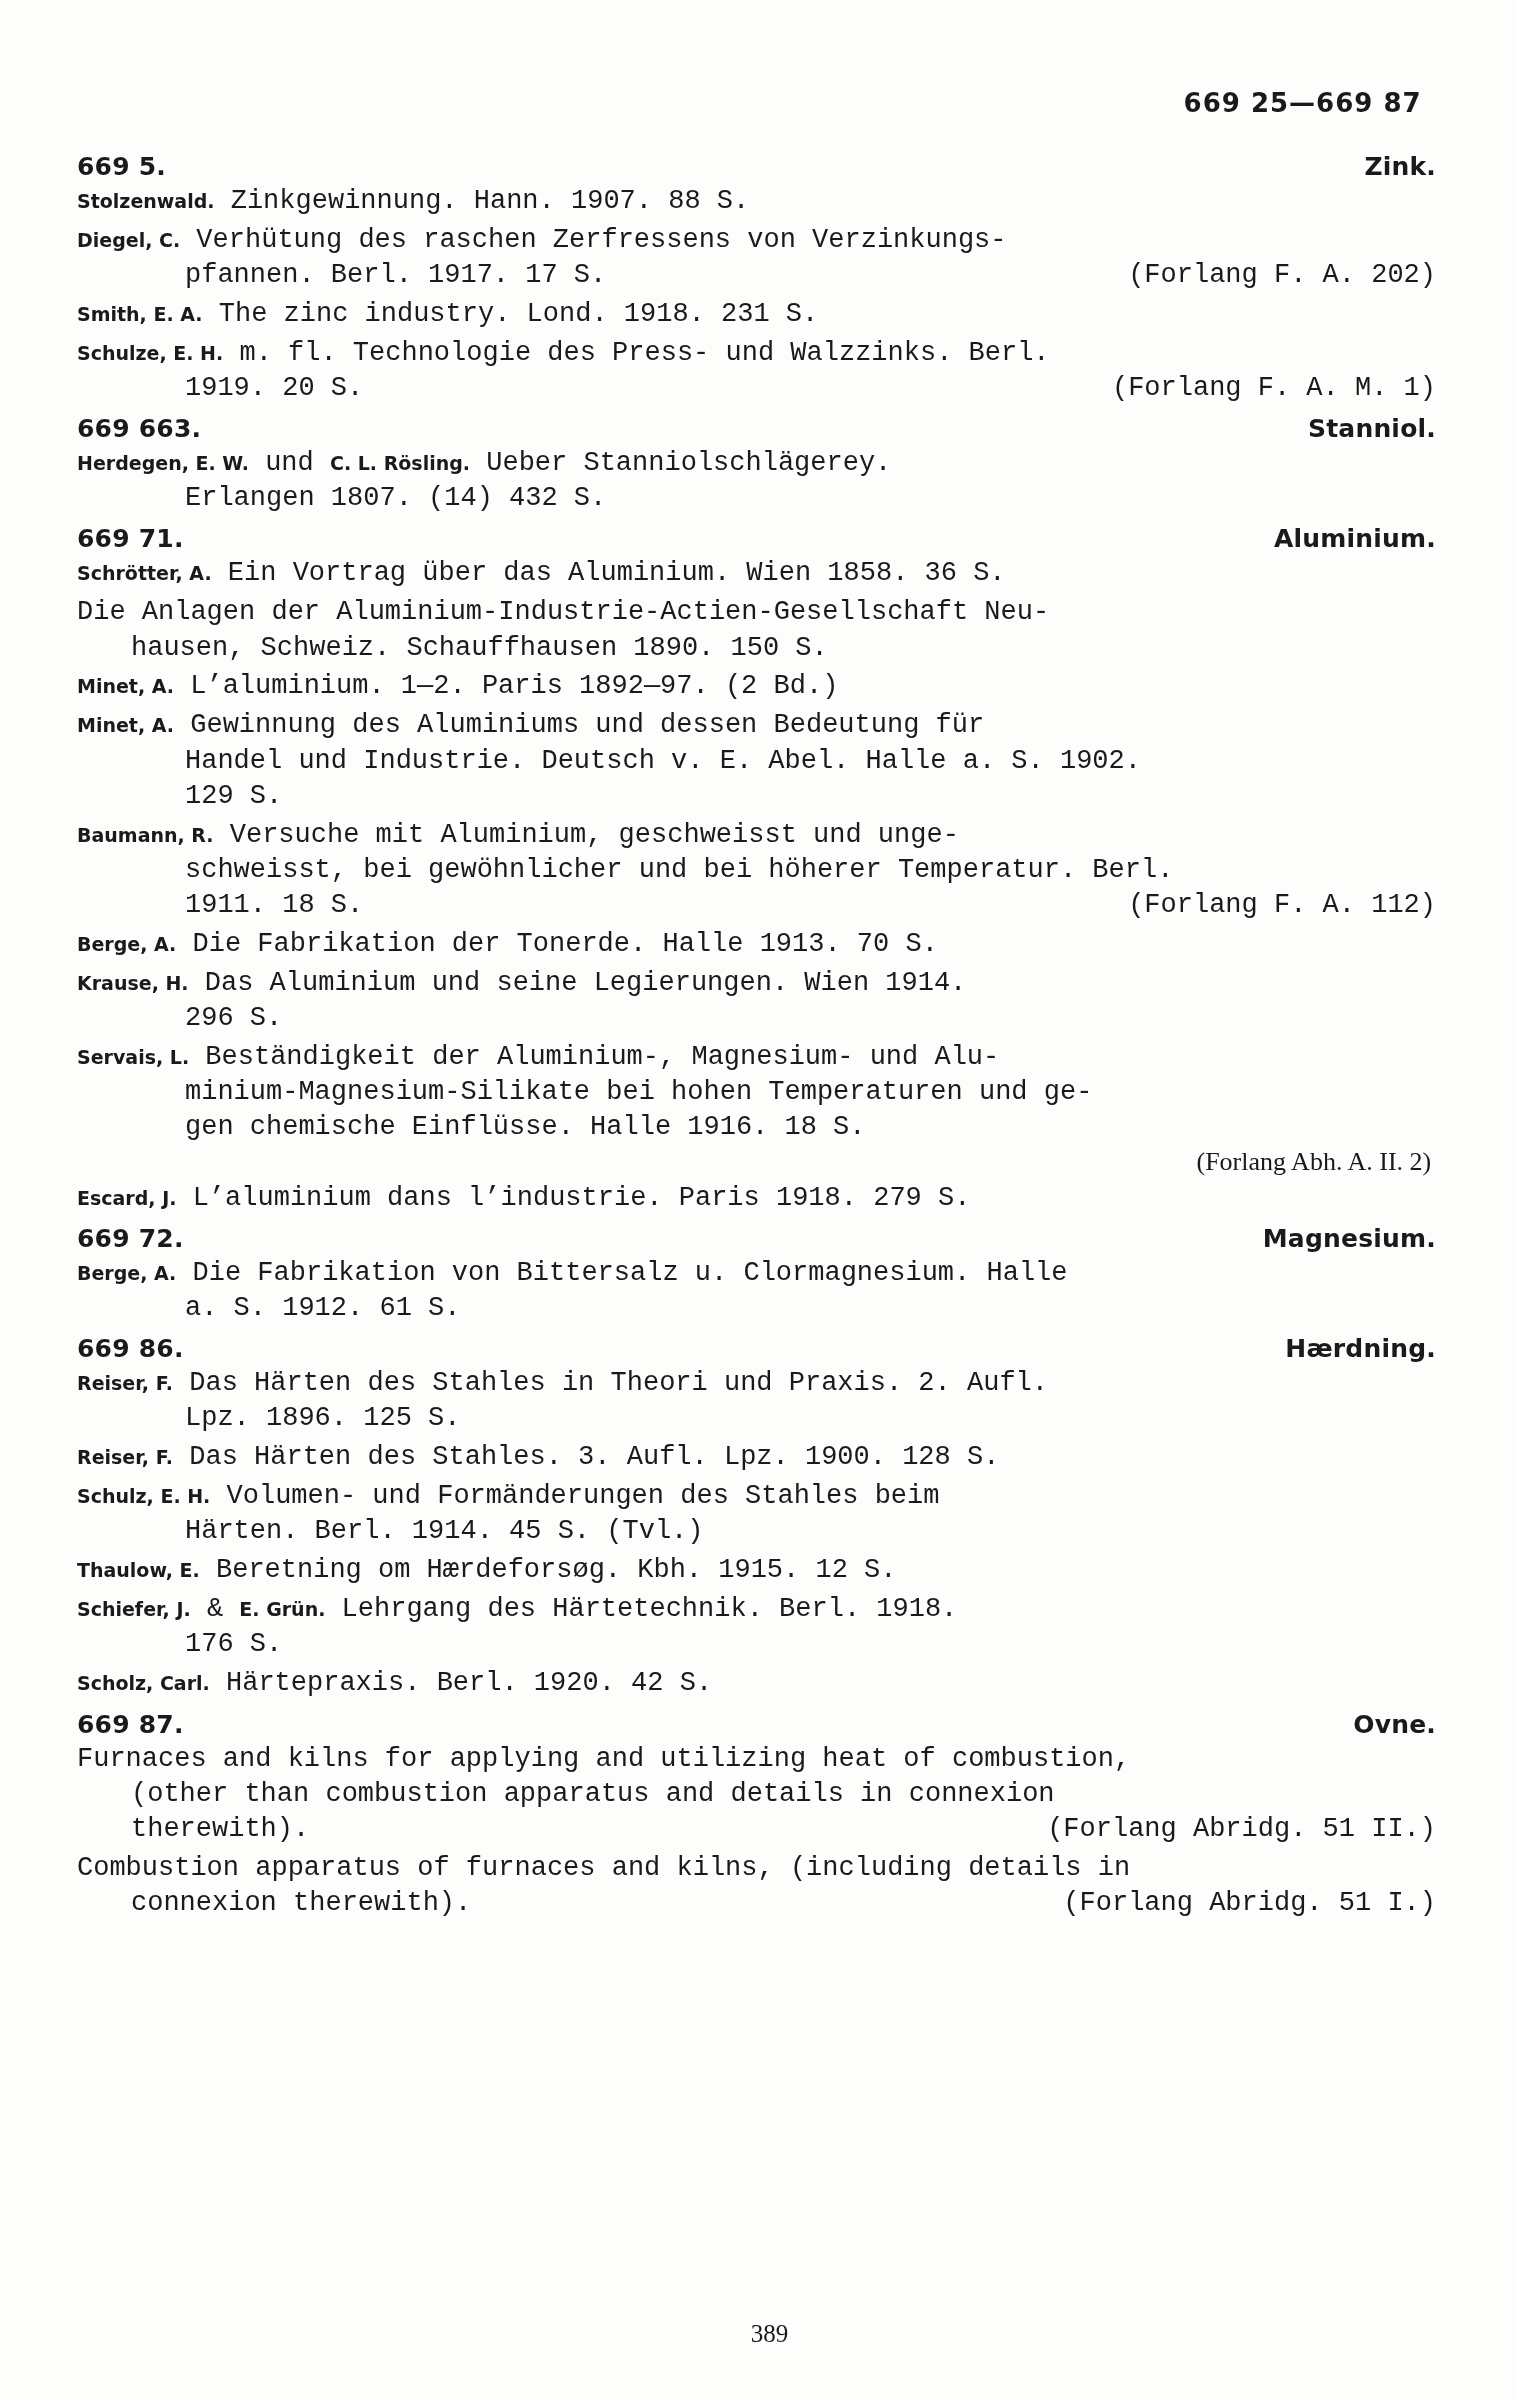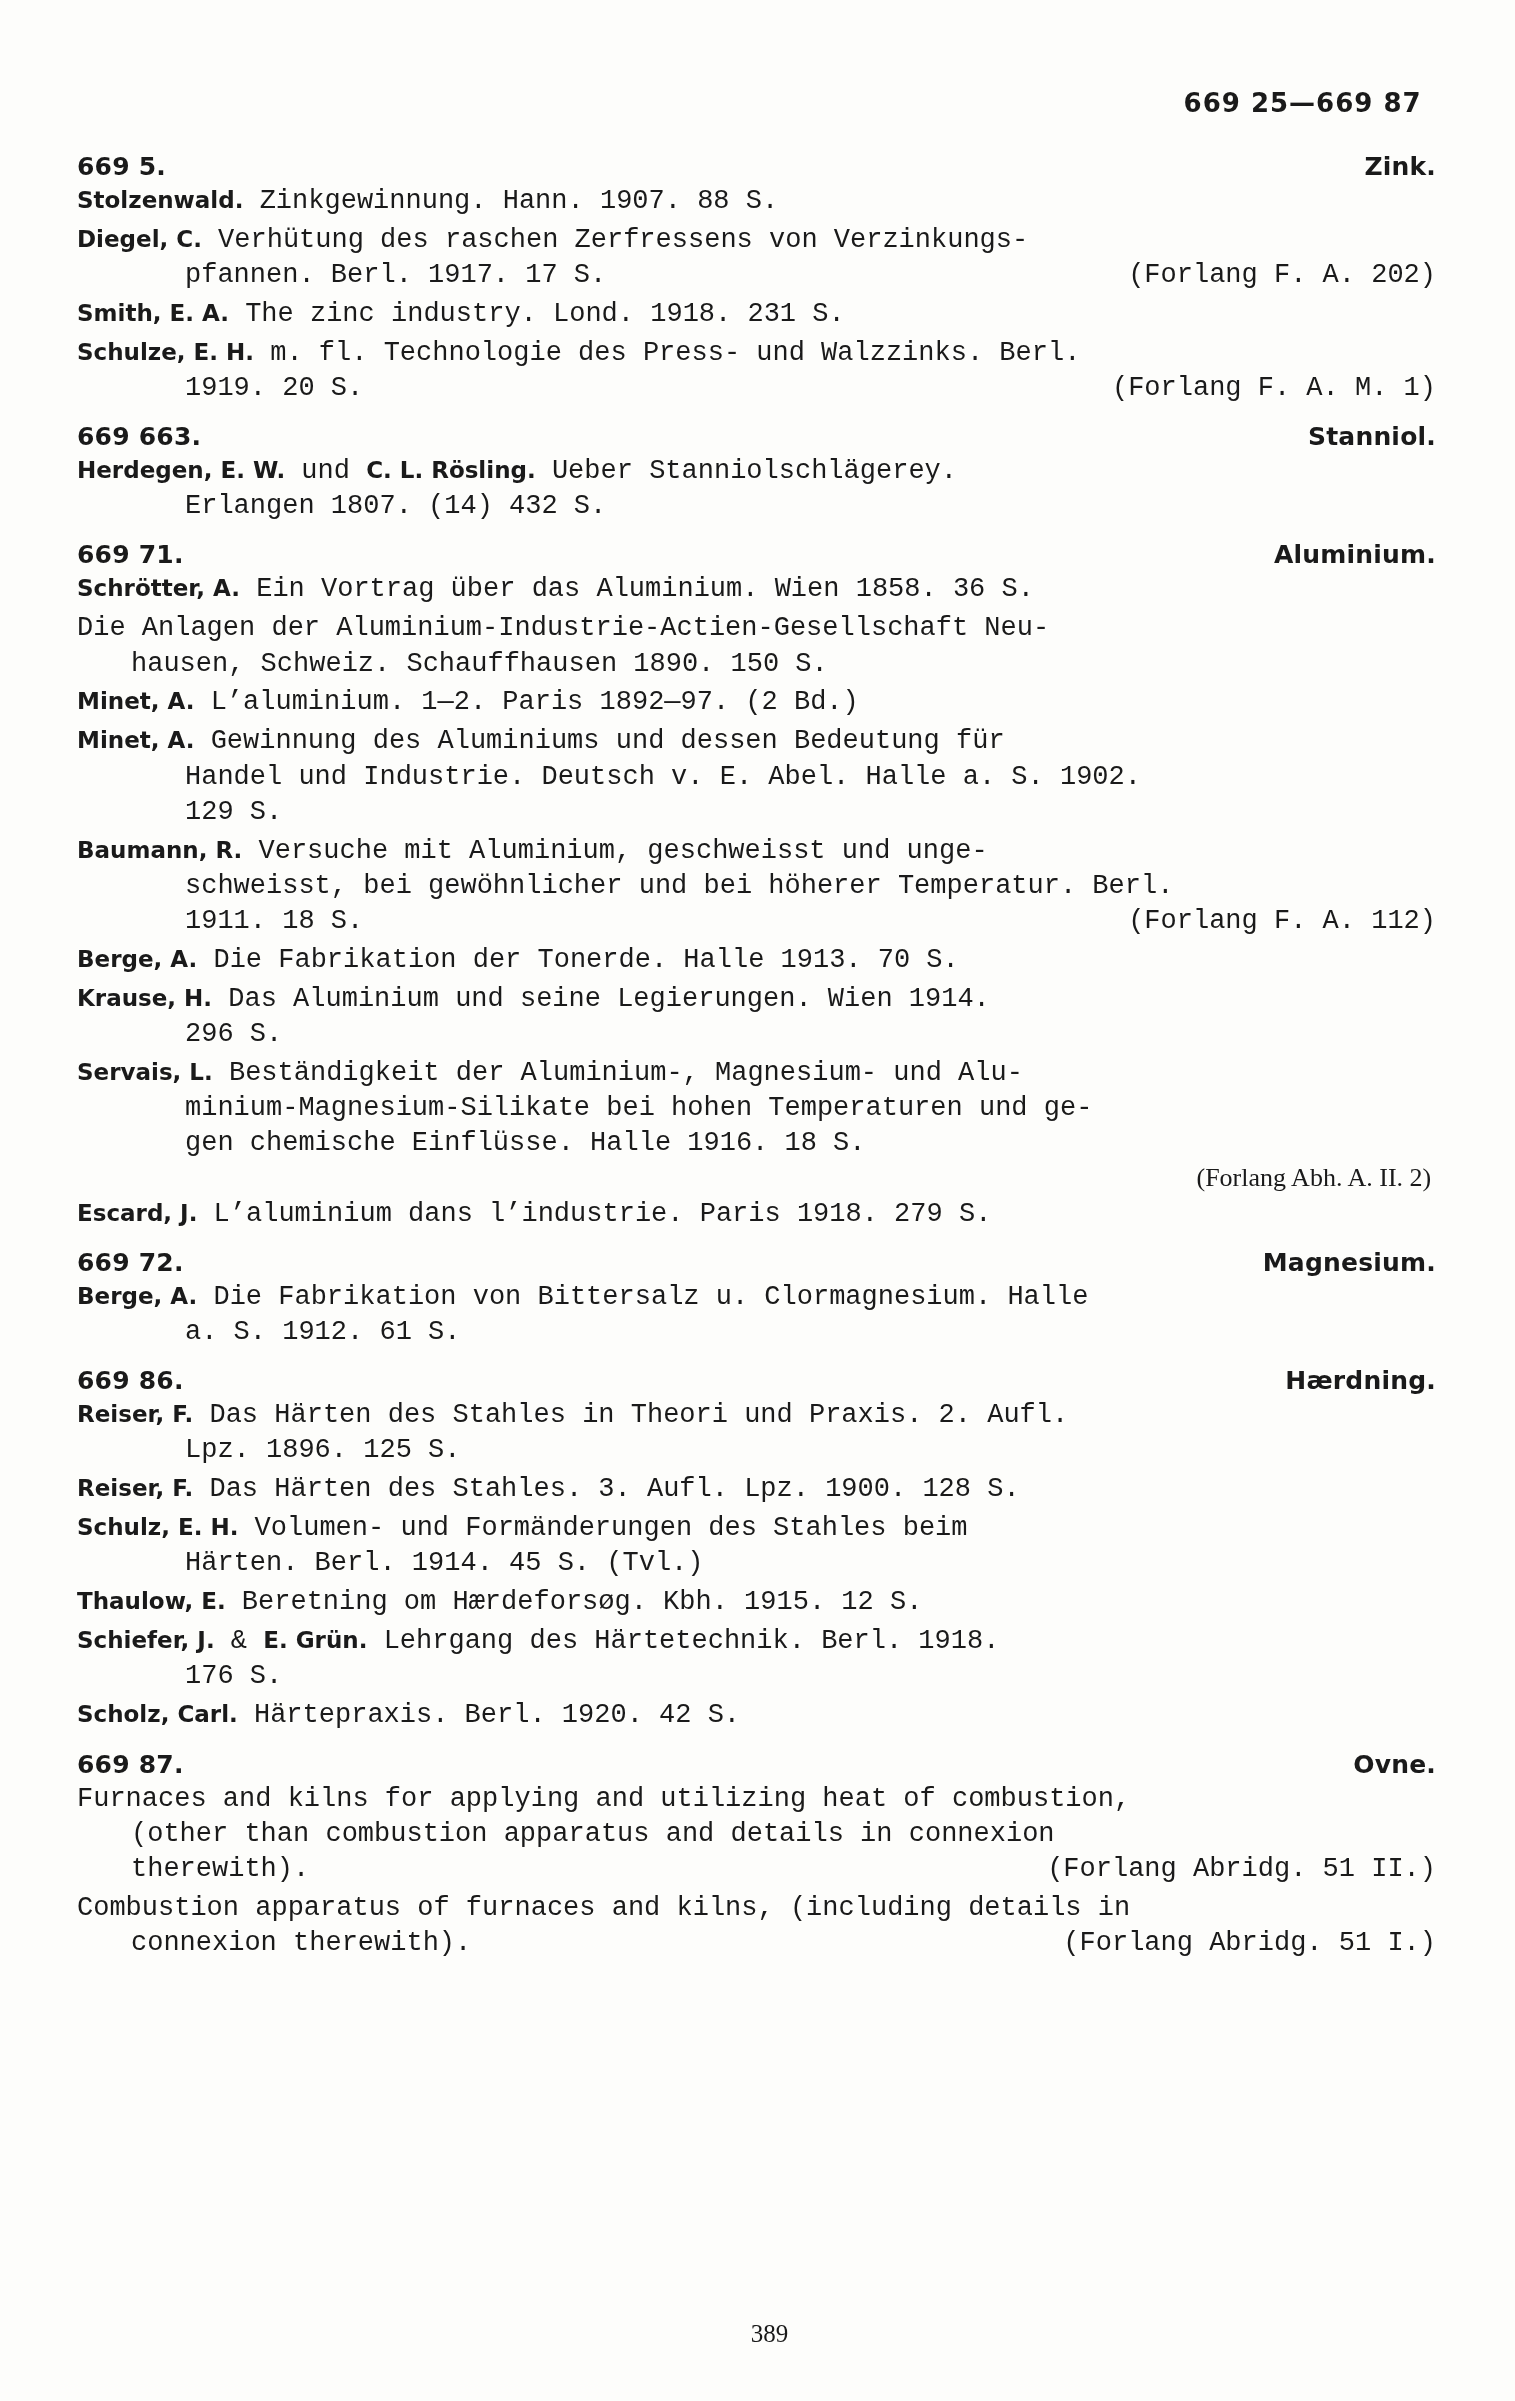--- a/index.html
+++ b/index.html
@@ -49,29 +49,29 @@
     padding-left: 0;
     text-indent: 0;
   }
   .sect {
     display: flex;
     justify-content: space-between;
     align-items: flex-end;
     font-family: "DejaVu Sans", sans-serif;
     font-weight: bold;
     font-size: 25px;
-    margin: 16px 0 1px 0;
+    margin: 8px 0 1px 0;
     letter-spacing: 0.2px;
   }
   .sect .num { white-space: nowrap; }
   .sect .kw { white-space: nowrap; }
   .au {
     font-family: "DejaVu Sans", sans-serif;
     font-weight: bold;
-    font-size: 23px;
+    font-size: 19px;
     margin-top: 44px;
   }
   .rest {
     font-family: Liberation Mono, monospace;
     font-size: 27px;
   }
   .cont {
     display: block;
     padding-left: 54px;
     text-indent: 0;

